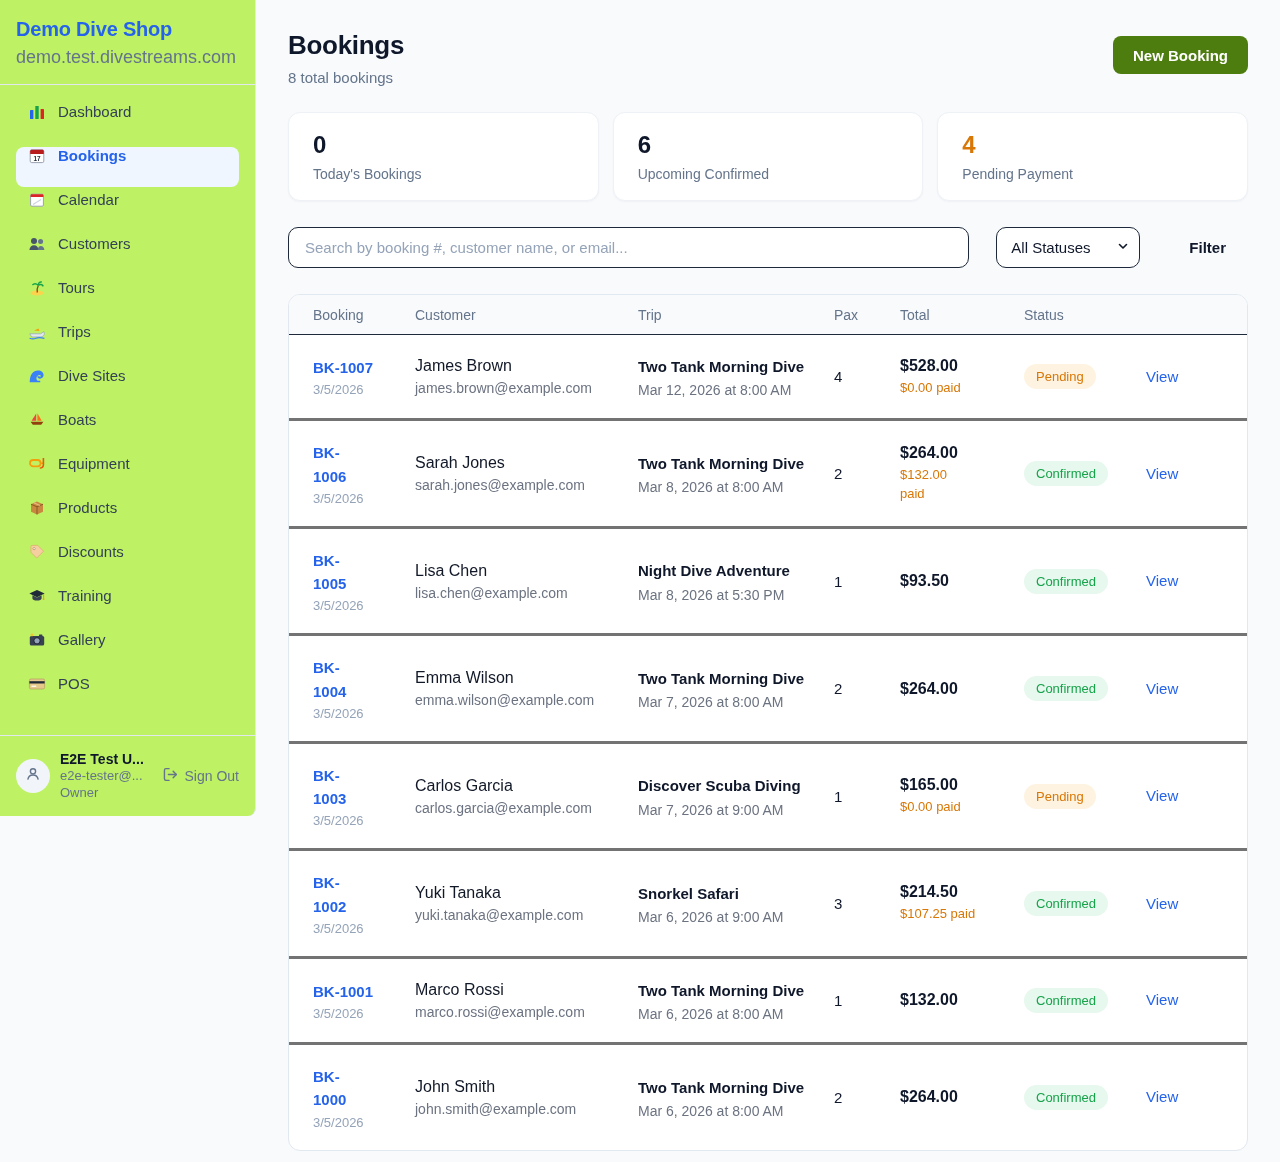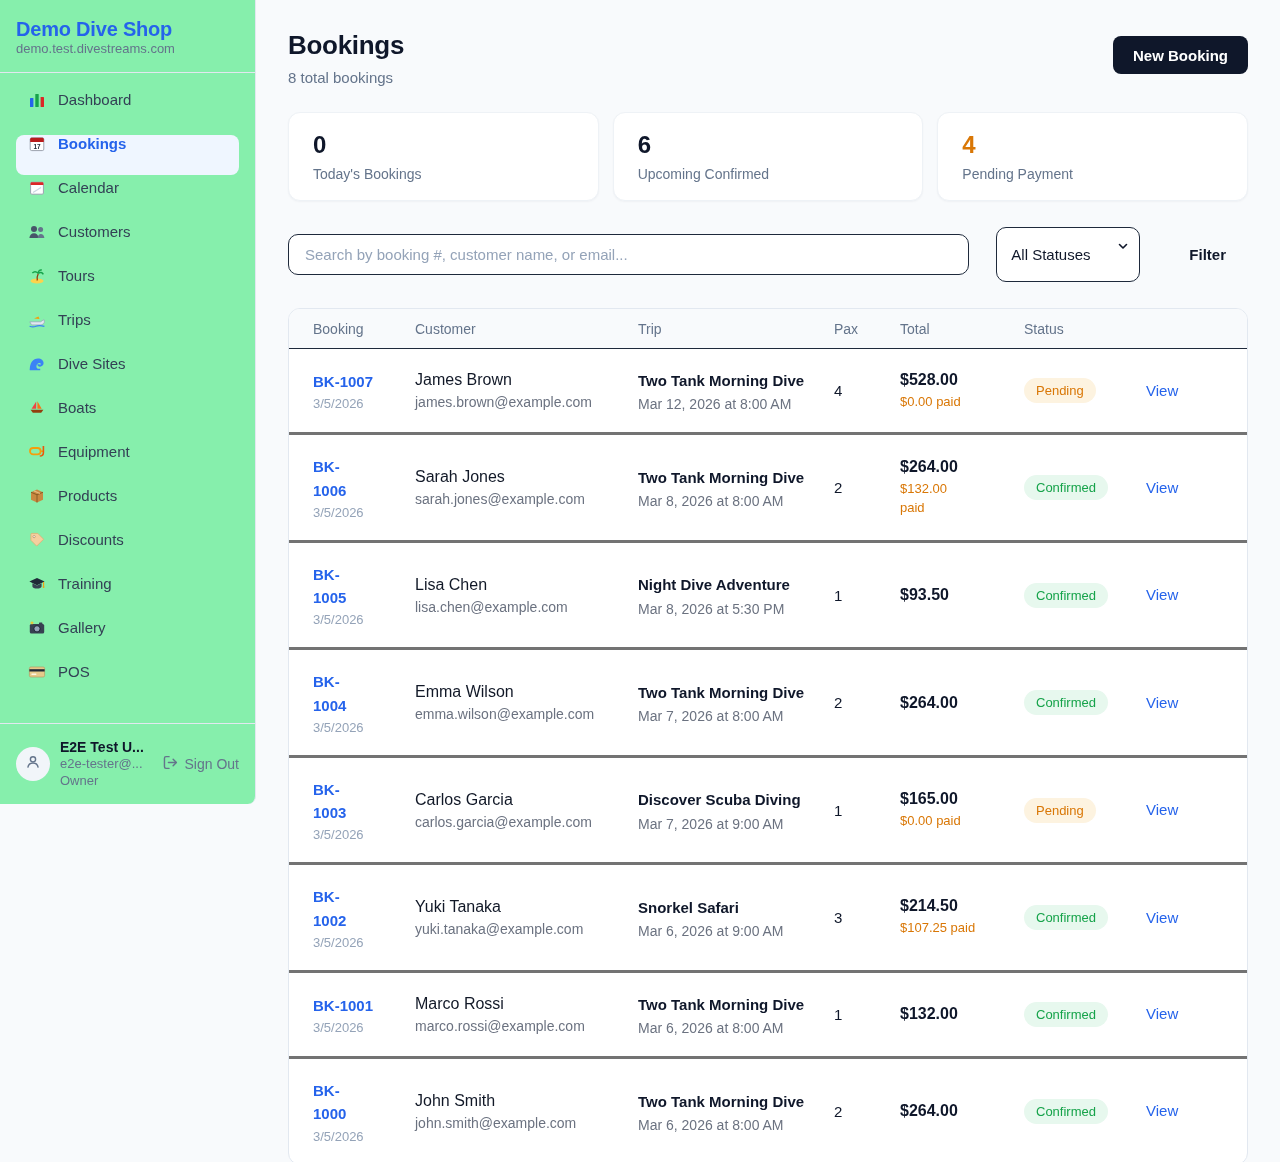--- a/index.html
+++ b/index.html
@@ -5,26 +5,26 @@
   * { margin:0; padding:0; box-sizing:border-box; }
   html,body { width:1280px; height:1162px; }
   body {
     font-family:"Liberation Sans","DejaVu Sans",sans-serif;
     background:#f8fafc; color:#0f172a; overflow:hidden;
   }
   .layout { display:flex; align-items:flex-start; width:1280px; }
 
   
   .sidebar {
-    width:256px; background:#86efac; border-right:1px solid #e2e8f0;
+    width:256px; background:#bef264; border-right:1px solid #e2e8f0;
     border-radius:0 0 8px 0; flex:0 0 256px;
   }
   .side-head { padding:18px 16px 16px 16px; border-bottom:1px solid #e2e8f0; }
   .shop-name { color:#2563eb; font-size:20px; font-weight:bold; letter-spacing:-0.2px; }
-  .shop-domain { color:#64748b; font-size:13px; }
+  .shop-domain { color:#64748b; font-size:18px; margin-top:6px; }
   .nav { padding:18px 16px 16px 16px; }
   .nav-item {
     display:flex; gap:12px; height:40px; padding:0 12px;
     border-radius:8px; margin-bottom:4px; color:#334155; font-size:15px; cursor:pointer;
   }
   .nav-item.active { background:#eff6ff; color:#2563eb; font-weight:bold; }
   .nav-icon { width:18px; height:18px; display:inline-flex; flex:0 0 18px; }
   .nav-icon svg { width:18px; height:18px; }
   .side-foot {
     border-top:1px solid #e2e8f0; padding:14px 16px; display:flex; align-items:center; gap:10px;
@@ -37,21 +37,21 @@
   .user-name { font-size:14px; font-weight:bold; color:#0f172a; white-space:nowrap; }
   .user-email, .user-role { font-size:13px; color:#64748b; white-space:nowrap; }
   .signout { display:flex; align-items:center; gap:6px; color:#64748b; font-size:14px; cursor:pointer; flex:0 0 auto; }
 
   
   .main { flex:1; padding:30px 32px 0 32px; min-width:0; }
   .page-head { display:flex; justify-content:space-between; align-items:flex-start; }
   .page-title { font-size:26px; font-weight:bold; color:#0f172a; letter-spacing:-0.3px; }
   .page-sub { font-size:15px; color:#64748b; margin-top:8px; }
   .btn-primary {
-    background:#0f172a; color:#fff; font-size:15px; font-weight:bold;
+    background:#4d7c0f; color:#fff; font-size:15px; font-weight:bold;
     border:none; border-radius:8px; padding:0 20px; height:38px; margin-top:6px; cursor:pointer;
     font-family:inherit;
   }
 
   .stats { display:grid; grid-template-columns:1fr 1fr 1fr; gap:14px; margin-top:26px; }
   .stat-card {
     background:#fff; border:1px solid #eef2f6; border-radius:12px; padding:18px 24px;
     box-shadow:0 1px 2px rgba(15,23,42,0.04);
   }
   .stat-value { font-size:24px; font-weight:bold; color:#0f172a; }
@@ -59,21 +59,21 @@
   .stat-label { font-size:14px; color:#64748b; margin-top:7px; }
 
   .filter-row { display:flex; gap:27px; margin-top:26px; align-items:center; }
   .search-input {
     flex:1; height:41px; border:1px solid #1e293b; border-radius:10px; padding:0 16px;
     font-size:15px; color:#0f172a; background:#fff; font-family:inherit; outline:none;
   }
   .search-input::placeholder { color:#94a3b8; }
   .select-wrap { position:relative; }
   .status-select {
-    height:55px; width:144px; border:1px solid #1e293b; border-radius:10px;
+    height:41px; width:144px; border:1px solid #1e293b; border-radius:10px;
     background:#fff; font-size:15px; color:#0f172a; padding:0 30px 0 14px;
     appearance:none; -webkit-appearance:none; font-family:inherit; cursor:pointer; outline:none;
   }
   .select-chevron { position:absolute; right:10px; top:12px; pointer-events:none; display:flex; }
   .filter-btn {
     background:none; border:none; font-size:15px; font-weight:bold; color:#0f172a;
     padding:0 22px; cursor:pointer; font-family:inherit;
   }
 
   

